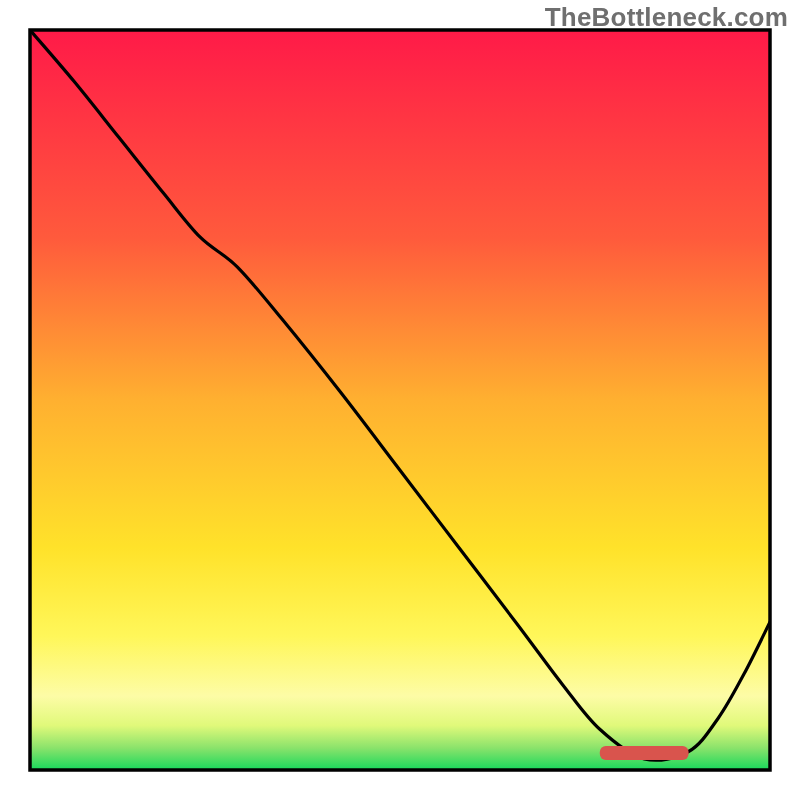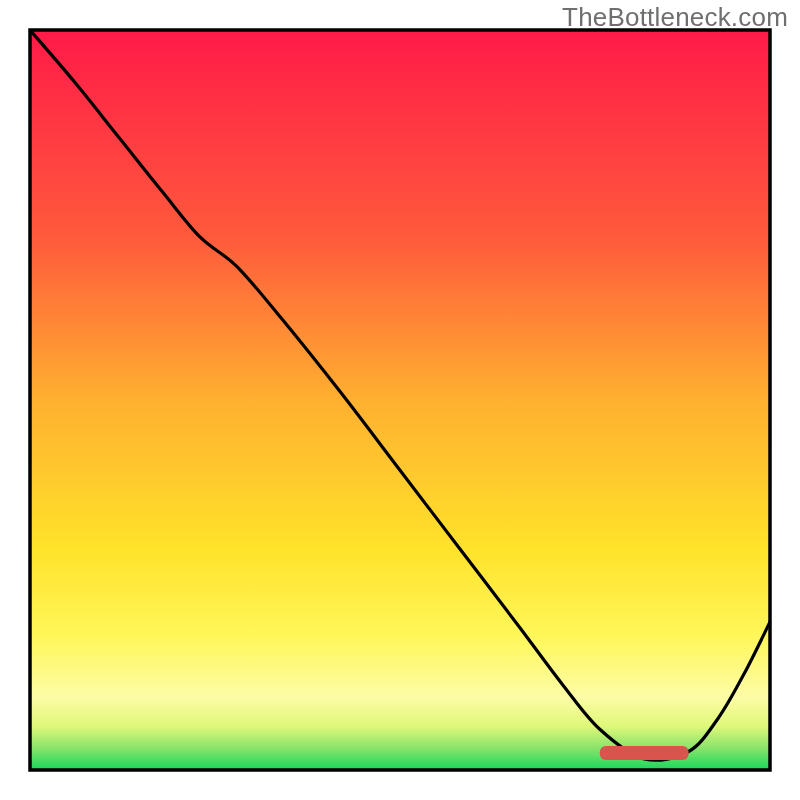--- a/index.html
+++ b/index.html
@@ -14,21 +14,21 @@
   .stage {
     position: relative;
     width: 800px;
     height: 800px;
   }
   .watermark {
     position: absolute;
     top: 2px;
     right: 12px;
     font-size: 26px;
-    font-weight: 400;
+    font-weight: 700;
     color: #6f6f6f;
     letter-spacing: 0.2px;
     user-select: none;
   }
   svg.plot {
     position: absolute;
     left: 0;
     top: 0;
     width: 800px;
     height: 800px;

